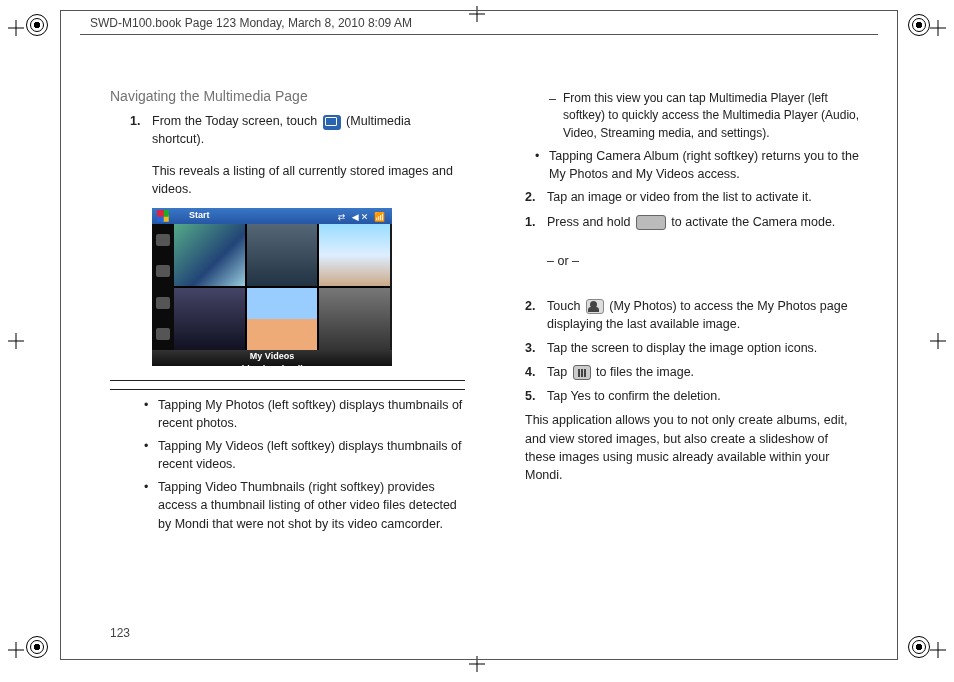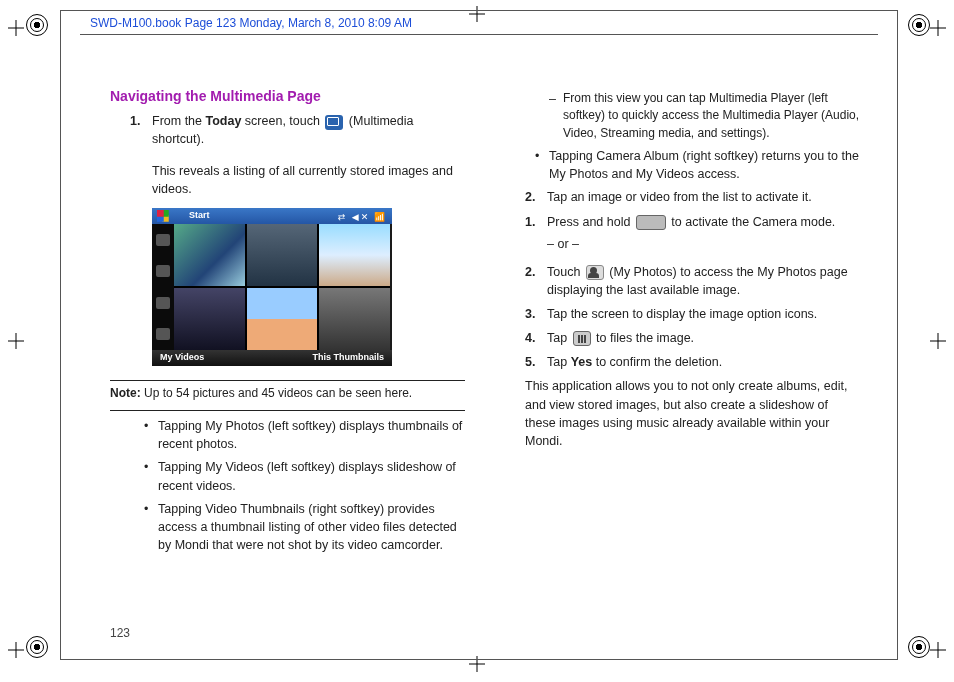--- a/index.html
+++ b/index.html
@@ -58,47 +58,47 @@
     }
     .header-line {
       position: absolute;
       top: 34px; left: 80px; right: 76px;
       border-top: 1px solid #555;
     }
     .header-text {
       position: absolute;
       top: 16px; left: 90px;
       font-size: 12px;
-      color: #1d4ed8;
+      color: #404040;
     }
     .content {
       position: absolute;
       top: 86px; left: 110px; right: 94px;
       display: flex;
       gap: 40px;
     }
     .col { flex: 1; font-size: 12.5px; line-height: 1.45; color: #222;}
     .section-head {
-      color: #a21caf;
-      font-weight: bold;
+      color: #737373;
+      font-weight: normal;
       font-size: 14px;
       margin-bottom: 6px;
     }
     .num-item { display:flex; margin: 4px 0 6px 20px; }
     .num-item.n2 { margin-left: 20px;}
     .num { font-weight: bold; width: 22px; flex-shrink:0;}
     .num-body { flex:1;}
     .bullet-list { margin: 6px 0 0 34px;}
     .bullet { display:flex; margin: 5px 0;}
     .bullet .dot { width: 14px; flex-shrink:0;}
     .bullet .b-body { flex:1;}
     .sub-bullet { display:flex; margin: 4px 0 4px 24px;}
     .sub-bullet .dash { width: 14px; flex-shrink:0;}
     .sub-bullet .b-body { flex:1; font-size:12px;}
-    .bold { font-weight: bold; }
+    .bold { font-weight: normal; }
     .note-line { border-top: 1px solid #222; margin: 14px 0 4px 0;}
     .note-line.bottom { margin-top: 8px;}
     .note-text { font-size: 12px; margin: 4px 0;}
     .icon-box {
       display:inline-block; width:18px; height:15px;
       background:#555; border-radius:3px;
       vertical-align:middle; position:relative;
       margin: 0 2px;
     }
     .icon-box.blue { background:#2a63ae;}
@@ -137,21 +137,21 @@
       width: 240px; height: 158px;
       background: #1a1a1a;
       margin: 10px 0 10px 42px;
       position:relative;
       border-radius:2px;
     }
     .ss-top { position:absolute; top:0; left:0; right:0; height:16px; background: linear-gradient(#3a77c7,#2456a5); display:flex; align-items:center;}
     .ss-start { color:#fff; font-size:9px; font-weight:bold; padding-left:18px;}
     .ss-flag { position:absolute; left:3px; top:2px; width:12px; height:12px;}
     .ss-right-icons { position:absolute; right:4px; top:3px; color:#fff; font-size:9px; letter-spacing:2px;}
-    .ss-bot { position:absolute; bottom:0; left:0; right:0; height:16px; background: linear-gradient(#333,#111); display:flex; justify-content:space-between; align-items:center; padding:0 8px;}
+    .ss-bot { position:absolute; bottom:0; left:0; right:0; height:16px; background: linear-gradient(#333,#111); display:flex; justify-content:space-between; align-items:center; padding:0 8px;flex-direction:column;}
     .ss-bot span { color:#fff; font-size:9px; font-weight:bold;}
     .ss-grid { position:absolute; top:16px; left:22px; right:2px; bottom:16px; display:grid; grid-template-columns: repeat(3,1fr); grid-template-rows: repeat(2,1fr); gap:2px; background:#000;}
     .ss-thumb { background: linear-gradient(135deg,#5a8,#247 60%,#9cd);}
     .ss-thumb.t2 { background: linear-gradient(#567,#234);}
     .ss-thumb.t3 { background: linear-gradient(#9df,#def 50%,#ca8);}
     .ss-thumb.t4 { background: linear-gradient(#446,#112);}
     .ss-thumb.t5 { background: linear-gradient(#9cf 50%,#ea7 50%);}
     .ss-thumb.t6 { background: linear-gradient(#777,#333);}
     .ss-side { position:absolute; left:0; top:16px; bottom:16px; width:22px; background:#0b0b0b; display:flex; flex-direction:column; justify-content:space-around; align-items:center;}
     .ss-sicon { width:14px; height:12px; background:#555; border-radius:2px;}
@@ -214,33 +214,30 @@
         <div class="ss-thumb t5"></div>
         <div class="ss-thumb t6"></div>
       </div>
       <div class="ss-bot">
         <span>My Videos</span>
         <span>This Thumbnails</span>
       </div>
     </div>
 
     <div class="note-line"></div>
-    <div class="note-text">
-      <span class="bold">Note:</span><span> Up to 54 pictures and 45 videos can be seen here.</span>
-    </div>
     <div class="note-line bottom"></div>
 
     <div class="bullet-list">
       <div class="bullet">
           <div class="dot">•</div>
           <div class="b-body">Tapping My Photos (left softkey) displays thumbnails of recent photos.</div>
         </div>
       <div class="bullet">
           <div class="dot">•</div>
-          <div class="b-body">Tapping My Videos (left softkey) displays slideshow of recent videos.</div>
+          <div class="b-body">Tapping My Videos (left softkey) displays thumbnails of recent videos.</div>
         </div>
       <div class="bullet">
           <div class="dot">•</div>
           <div class="b-body">Tapping Video Thumbnails (right softkey) provides access a thumbnail listing of other video files detected by Mondi that were not shot by its video camcorder.</div>
         </div>
     </div>
   </div>
 
   <div class="col">
     <div class="sub-bullet" style="margin-left:44px">
@@ -255,21 +252,21 @@
     <div class="num-item n2">
       <div class="num">2.</div>
       <div class="num-body">Tap an image or video from the list to activate it.</div>
     </div>
 
 
     <div class="num-item">
       <div class="num">1.</div>
       <div class="num-body">
         <span>Press and hold </span><span class="icon-box wide"></span><span> to activate the Camera mode.</span>
-        <div style="margin:4px 0">– or –</div>
+        <div style="margin:21px 0">– or –</div>
       </div>
     </div>
 
     <div class="num-item">
       <div class="num">2.</div>
       <div class="num-body">
         <span>Touch </span><span class="icon-box person"></span><span> (My Photos) to access the My Photos page displaying the last available image.</span>
       </div>
     </div>
 

